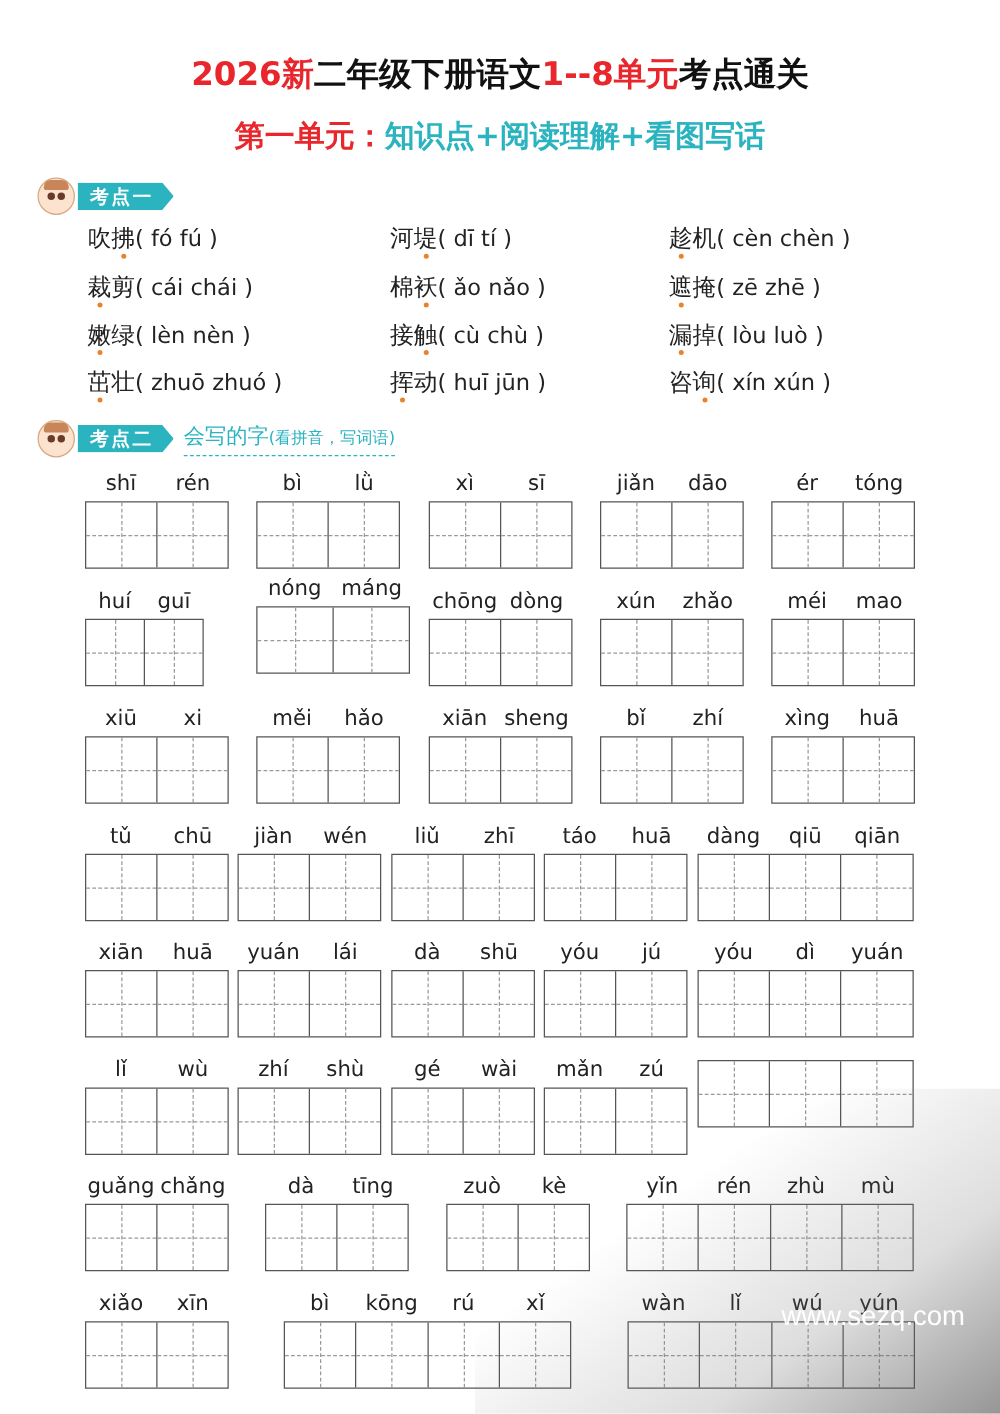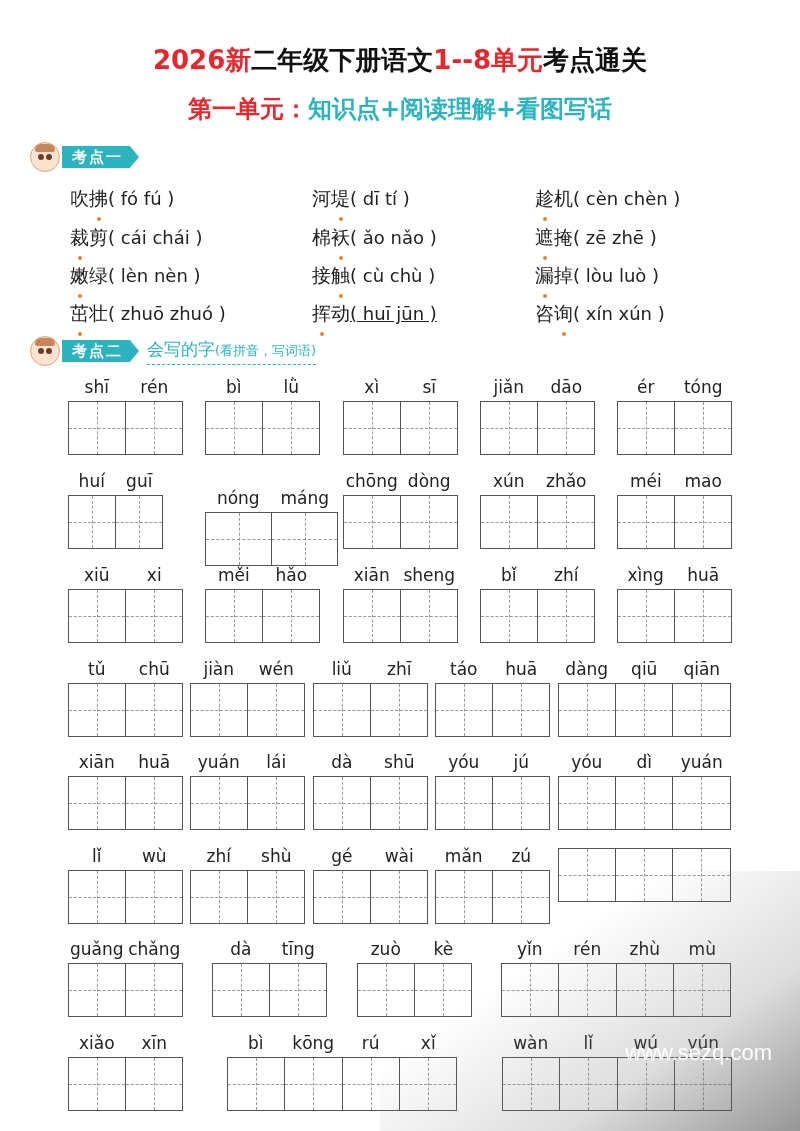--- a/index.html
+++ b/index.html
@@ -45,21 +45,21 @@
     position: relative; letter-spacing: 2px;
     clip-path: polygon(0 0, 88% 0, 100% 50%, 88% 100%, 0 100%);
   }
   .sec-title {
     margin-left: 8px; color: #2bb3c0; font-size: 17px; line-height: 22px;
     border-bottom: 1px dashed #2bb3c0; padding-bottom: 2px;
   }
   .sec-title .small { font-size: 13px; }
 
   .reading {
-    position: absolute; font-size: 19px; line-height: 34px; color: #222;
+    position: absolute; font-size: 19px; line-height: 20px; color: #222;
     font-family: "DejaVu Serif", "Liberation Serif", serif;
     white-space: nowrap;
   }
   .reading .word { position: relative; display: inline-block; }
   .reading .ch { position: relative; display: inline-block; }
   .reading .ch.dot::after {
     content: ""; position: absolute; left: 50%; bottom: -6px; margin-left: -2px;
     width: 4px; height: 4px; border-radius: 50%; background: #e8832c;
   }
   .reading .py { font-family: "DejaVu Sans", "Liberation Sans", sans-serif; font-size: 18px; }
@@ -112,21 +112,21 @@
     <div class="reading" style="left: 70px; top: 181px;"><span class="word"><span class="ch">吹</span><span class="ch dot">拂</span></span><span class="py">( fó  fú )</span></div>
     <div class="reading" style="left: 312px; top: 181px;"><span class="word"><span class="ch">河</span><span class="ch dot">堤</span></span><span class="py">( dī  tí )</span></div>
     <div class="reading" style="left: 535px; top: 181px;"><span class="word"><span class="ch dot">趁</span><span class="ch">机</span></span><span class="py">( cèn  chèn )</span></div>
     <div class="reading" style="left: 70px; top: 220px;"><span class="word"><span class="ch dot">裁</span><span class="ch">剪</span></span><span class="py">( cái  chái )</span></div>
     <div class="reading" style="left: 312px; top: 220px;"><span class="word"><span class="ch">棉</span><span class="ch dot">袄</span></span><span class="py">( ǎo  nǎo )</span></div>
     <div class="reading" style="left: 535px; top: 220px;"><span class="word"><span class="ch dot">遮</span><span class="ch">掩</span></span><span class="py">( zē  zhē )</span></div>
     <div class="reading" style="left: 70px; top: 258px;"><span class="word"><span class="ch dot">嫩</span><span class="ch">绿</span></span><span class="py">( lèn  nèn )</span></div>
     <div class="reading" style="left: 312px; top: 258px;"><span class="word"><span class="ch">接</span><span class="ch dot">触</span></span><span class="py">( cù  chù )</span></div>
     <div class="reading" style="left: 535px; top: 258px;"><span class="word"><span class="ch dot">漏</span><span class="ch">掉</span></span><span class="py">( lòu  luò )</span></div>
     <div class="reading" style="left: 70px; top: 296px;"><span class="word"><span class="ch dot">茁</span><span class="ch">壮</span></span><span class="py">( zhuō  zhuó )</span></div>
-    <div class="reading" style="left: 312px; top: 296px; text-decoration: underline;"><span class="word"><span class="ch dot">挥</span><span class="ch">动</span></span><span class="py">( huī  jūn )</span></div>
+    <div class="reading" style="left: 312px; top: 296px;"><span class="word"><span class="ch dot">挥</span><span class="ch">动</span></span><span class="py">( huī  jūn )</span></div>
     <div class="reading" style="left: 535px; top: 296px;"><span class="word"><span class="ch">咨</span><span class="ch dot">询</span></span><span class="py">( xín  xún )</span></div>
   </div>
 
 <div class="sec-head" style="top:336px;">
   <div class="mascot">
       <div class="hair"></div>
     </div>
   <div class="tag">考点二</div>
   <div class="sec-title">
     <span>会写的字</span><span class="small">(看拼音，写词语)</span>
@@ -187,21 +187,21 @@
     <div class="grp" style="left: 68px; top: 470px; width: 95px;">
       <div class="pys">
         <span>huí</span>
         <span>guī</span>
       </div>
       <div class="cells">
         <div class="cell"></div>
         <div class="cell"></div>
       </div>
     </div>
-    <div class="grp" style="left: 205px; top: 487px; width: 133px;">
+    <div class="grp" style="left: 205px; top: 460px; width: 123px;">
       <div class="pys">
         <span>nóng</span>
         <span>máng</span>
       </div>
       <div class="cells">
         <div class="cell"></div>
         <div class="cell"></div>
       </div>
     </div>
     <div class="grp" style="left: 343px; top: 470px; width: 115px;">

